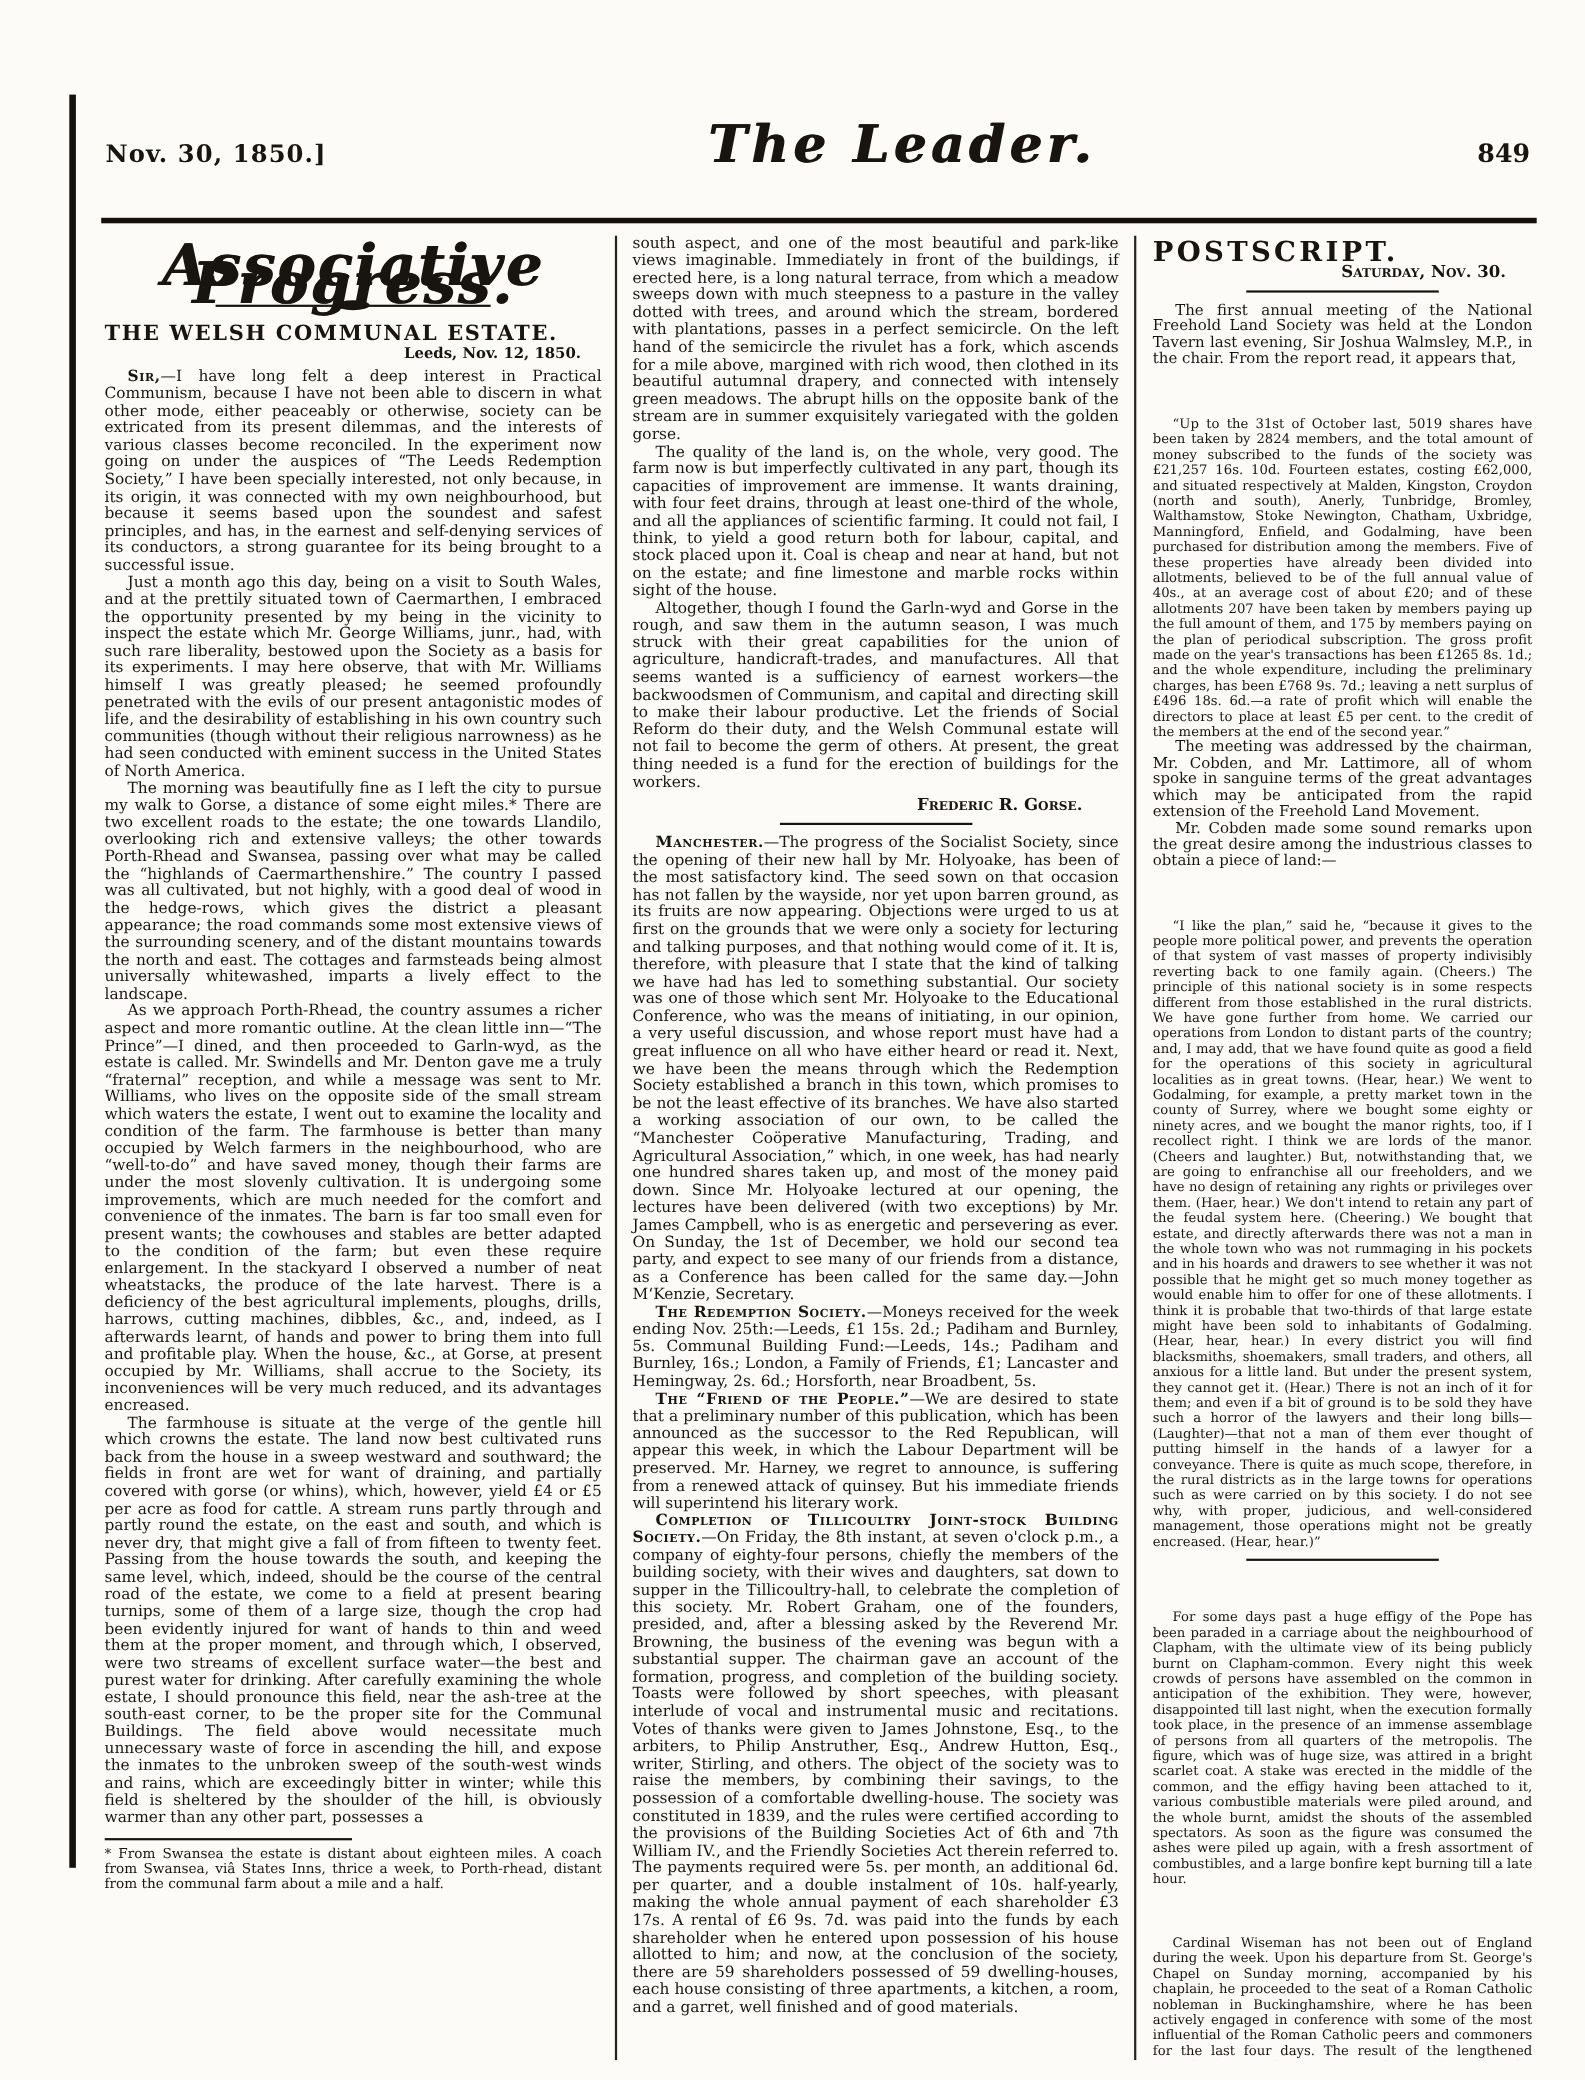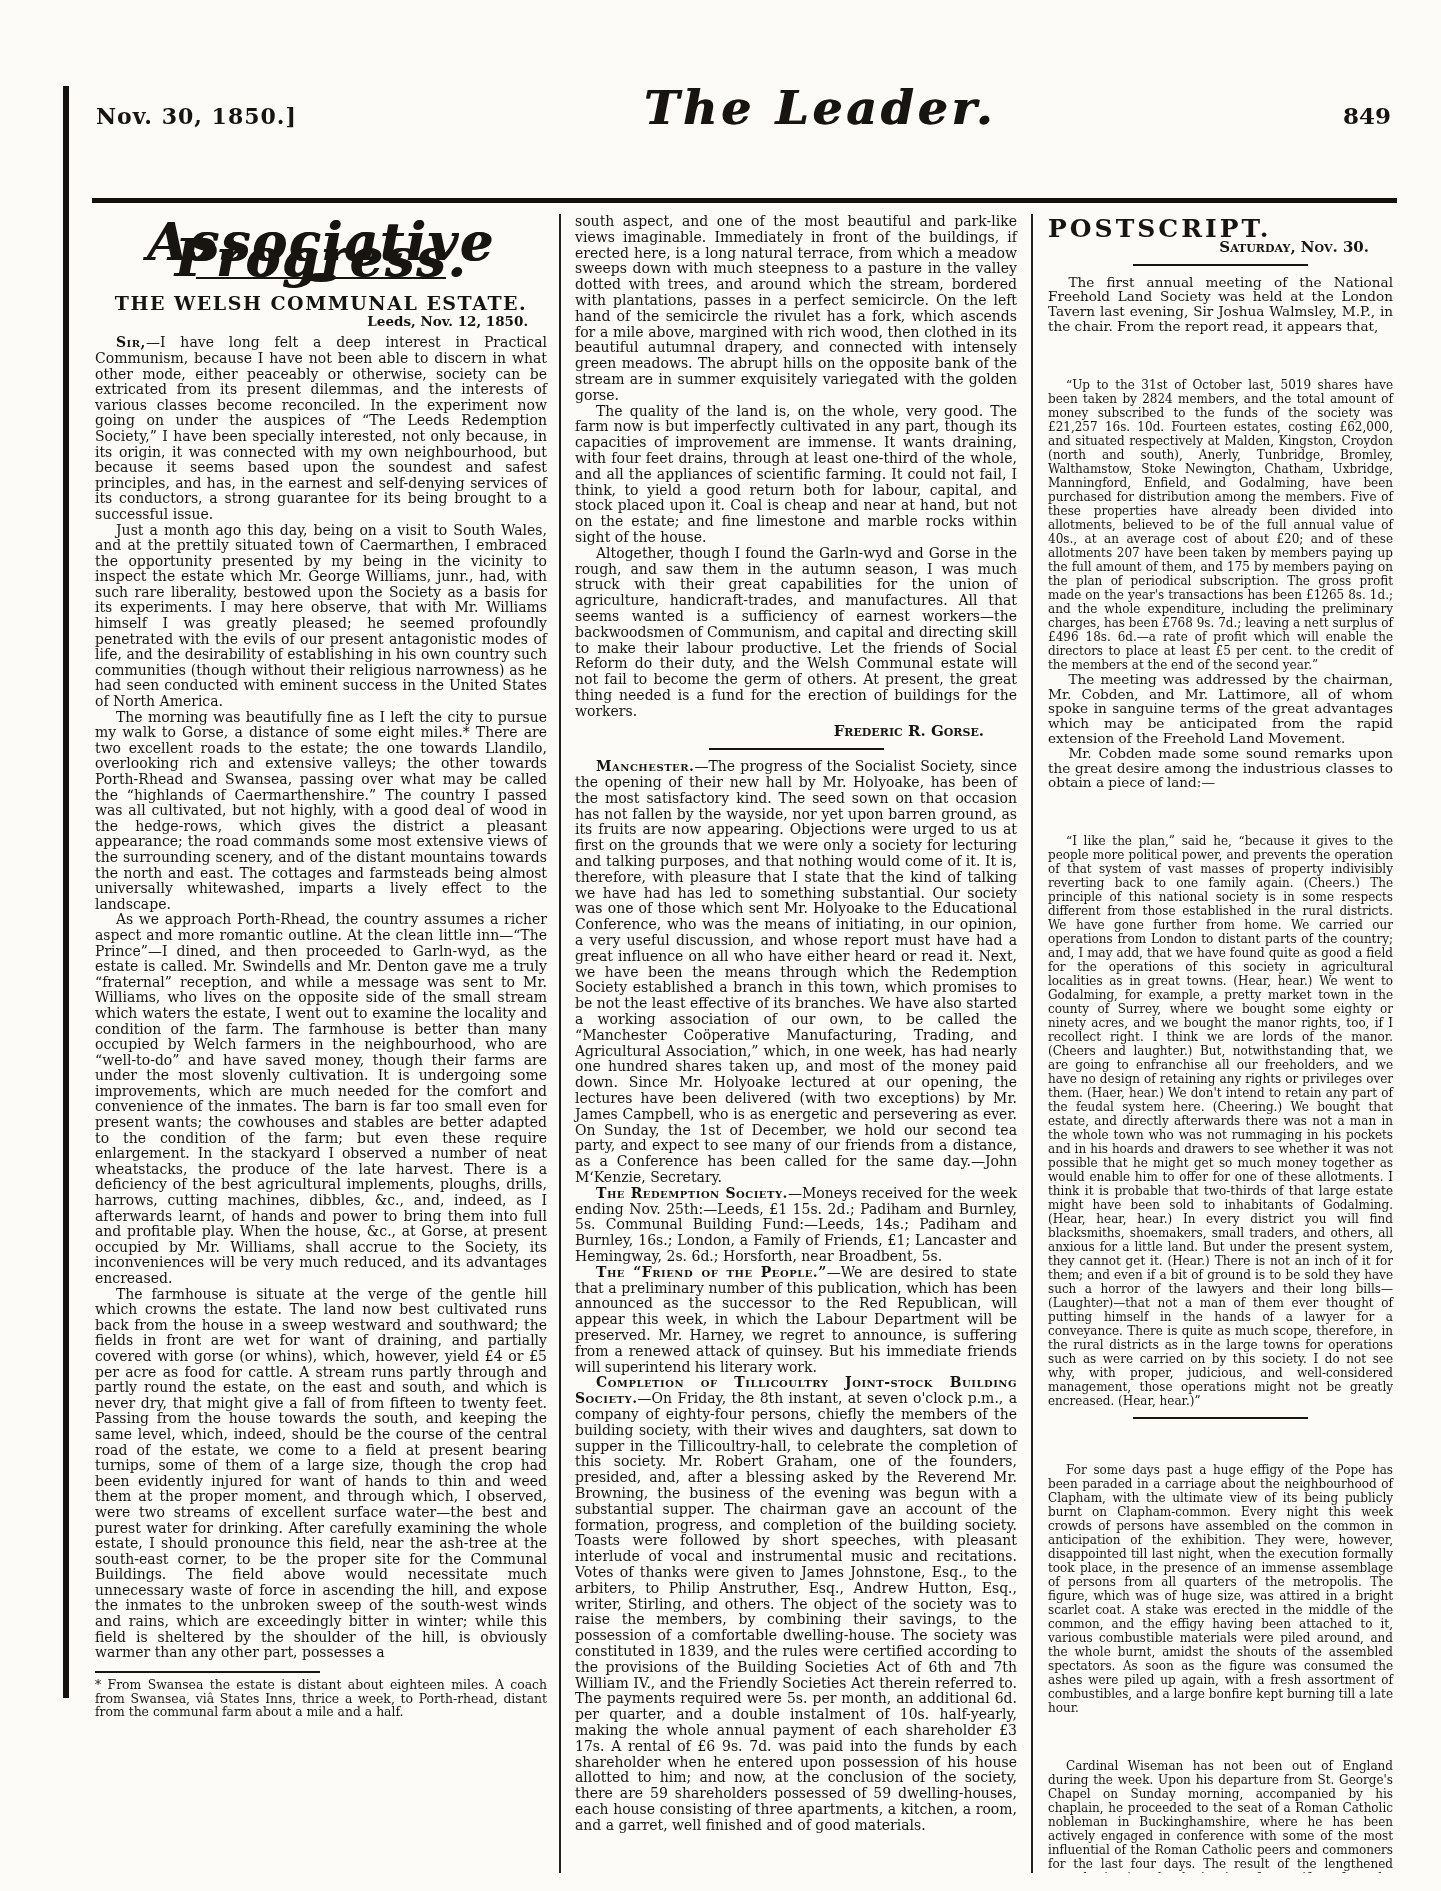--- a/index.html
+++ b/index.html
@@ -3,21 +3,21 @@
 <meta charset="utf-8">
 <style>
   html,body{margin:0;padding:0;background:#e9e7e1;}
   .page{
     position:relative;width:1441px;height:1891px;margin:0 auto;
     background:#fcfbf7;color:#181410;overflow:hidden;
     font-family:"DejaVu Serif","Liberation Serif",serif;
   }
   .scan-bar{position:absolute;left:63px;top:86px;width:6px;height:1612px;background:#15120e;}
   .page-header{
-    position:absolute;top:80px;left:96px;right:50px;
+    position:absolute;top:104px;left:96px;right:50px;
     display:flex;align-items:baseline;
   }
   .hdr-date{font-size:22px;font-weight:700;letter-spacing:1px;white-space:nowrap;}
   .masthead{
     flex:1;text-align:center;font-size:47px;font-weight:700;font-style:italic;
     letter-spacing:4px;text-shadow:1px 0 0 currentColor;
   }
   .hdr-page{font-size:23px;font-weight:700;white-space:nowrap;}
   .header-rule{position:absolute;top:198px;left:92px;right:44px;height:5px;background:#14110d;}
   .columns{
@@ -33,21 +33,21 @@
   .no-indent{text-indent:0;}
   .small{font-size:12px;line-height:14px;margin-top:44px;}
   .lead{font-variant:small-caps;letter-spacing:0.5px;font-weight:700;}
   .blackletter{
     margin:20px 0 0;text-align:center;font-size:52px;font-weight:700;font-style:italic;
     letter-spacing:2px;text-shadow:1px 0 0 currentColor;
   }
   .diamond-rule{display:flex;align-items:center;width:250px;margin:8px auto 14px;}
   .dr-line{flex:1;height:2px;background:#181410;}
   .dr-diamond{width:30px;height:9px;background:#181410;border-radius:50% / 50%;margin:0 -3px;}
-  .article-title{margin:6px 0 2px;text-align:center;font-size:19px;font-weight:700;letter-spacing:1.5px;}
+  .article-title{margin:6px 0 2px;font-size:19px;font-weight:700;letter-spacing:1.5px;}
   .dateline{text-align:right;font-weight:700;font-size:13.5px;padding-right:1.4em;margin:2px 0 6px;}
   .footnote-rule{width:225px;height:2px;background:#181410;margin:10px 0 5px;}
   .footnote{font-size:12.4px;line-height:13.8px;text-align:justify;}
   .signature{text-align:right;padding-right:2.2em;font-variant:small-caps;font-weight:700;font-size:15px;margin:4px 0 2px;}
   .center-rule{width:175px;height:2px;background:#181410;margin:9px auto;}
   .postscript-title{margin:8px 0 0;text-align:left;font-size:25px;font-weight:700;letter-spacing:3px;}
   .ps-dateline{text-align:right;padding-right:1.6em;font-variant:small-caps;font-weight:700;font-size:15px;margin:3px 0 2px;}
 </style>
 </head>
 <body>

